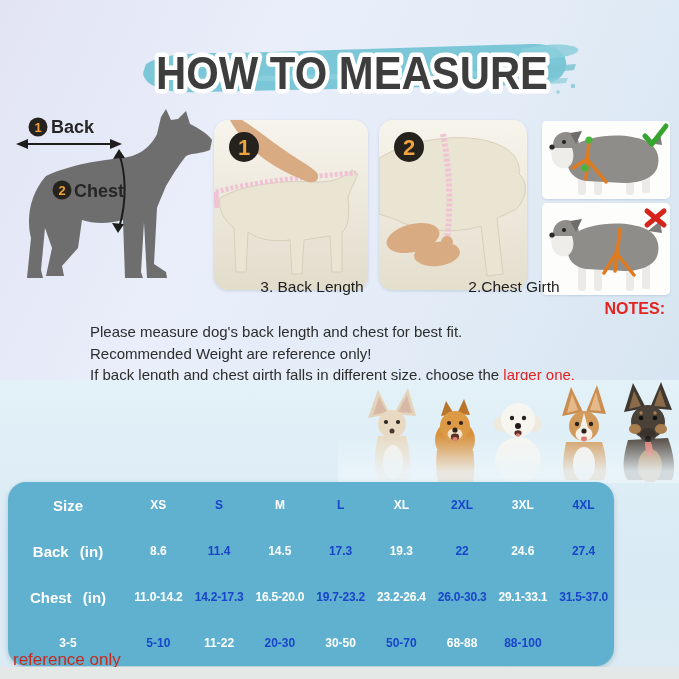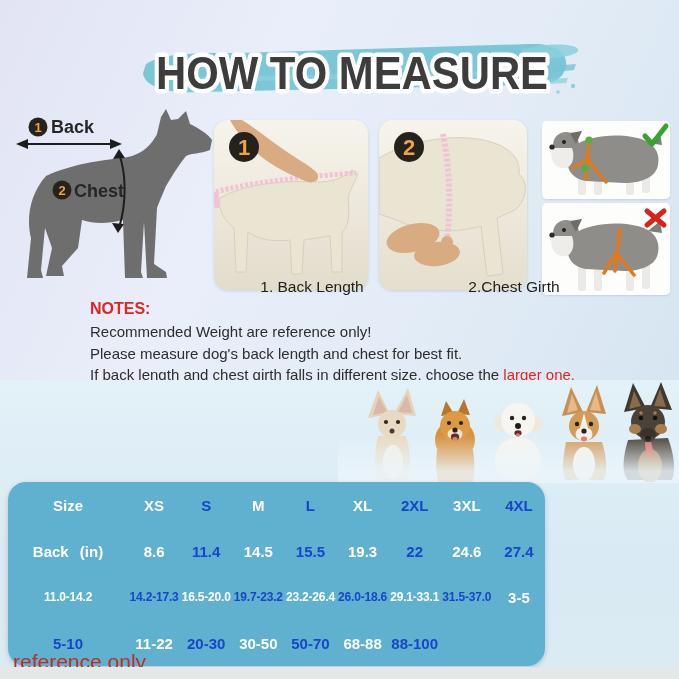--- a/index.html
+++ b/index.html
@@ -11,38 +11,38 @@
   .abs{position:absolute;}
   
   #title-wrap{left:130px;top:28px;width:450px;height:82px;}
   
   .photo-panel{border-radius:14px;overflow:hidden;box-shadow:0 1px 3px rgba(60,80,110,.18);}
   .snap{border-radius:5px;overflow:hidden;box-shadow:0 1px 2px rgba(60,80,110,.15);background:#fdfdfc;}
   
   .caption{font-size:15.5px;line-height:21px;color:#1e1e1e;text-align:center;}
   
   #notes{left:90px;top:300px;width:575px;}
-  #notes .heading{color:#e32420;font-weight:bold;font-size:16px;margin-bottom:3px;}
+  #notes .heading{color:#e32420;font-weight:bold;font-size:16px;margin-bottom:3px;text-align:right;}
   #notes .nline{font-size:15px;line-height:21.5px;color:#2d2d2d;}
   #notes .hl{color:#e32420;}
   
   #lower{left:0;top:380px;width:679px;height:299px;background:linear-gradient(#e3f1f8,#d9eaf4 60%,#dcebf3);}
   #mist{left:338px;top:55px;width:341px;height:48px;background:linear-gradient(rgba(235,245,250,0),rgba(235,245,250,.85) 75%);}
   #bottom-strip{left:0;top:287px;width:679px;height:12px;background:#e4e9e7;}
   
   #size-table{
-    left:8px;top:102px;width:537px;height:184px;background:#60b1cf;border-radius:18px;
+    left:8px;top:102px;width:606px;height:184px;background:#60b1cf;border-radius:18px;
     display:grid;grid-template-columns:120px repeat(8,1fr);grid-template-rows:repeat(4,1fr);
     align-items:center;box-shadow:0 2px 5px rgba(40,80,110,.25);
   }
-  #size-table .cell{text-align:center;font-weight:bold;color:#ffffff;font-size:15px;}
+  #size-table .cell{text-align:center;font-weight:bold;color:#ffffff;font-size:12px;}
   #size-table .cell.b{color:#1845c9;}
   #size-table .cell.lbl{font-size:15px;word-spacing:7px;}
   #size-table .cell.sm{font-size:12px;letter-spacing:-0.2px;}
-  #ref-note{left:13px;top:270px;color:#c52a20;font-size:21px;}
+  #ref-note{left:13px;top:270px;color:#c52a20;font-size:17px;}
 </style>
 </head>
 <body>
 
 <div id="stage">
 
   <div class="abs" id="title-wrap">
     <svg width="450" height="82" viewBox="0 0 450 82">
       <path d="M16,36 C36,22 80,26 140,24 L400,16 C424,15 438,24 436,38 C434,52 420,58 396,57 L70,64 C36,66 14,58 13,45 Z" fill="#7cc7d7"></path>
       <path d="M390,22 C418,14 444,16 448,21 C450,26 436,30 410,31 Z" fill="#8ccfdc" opacity="0.85"></path>
@@ -179,30 +179,30 @@
         <path d="M74,50 L62,70"></path>
       </g>
       <g stroke="#d6231b" stroke-width="5" stroke-linecap="round">
         <path d="M105,8 L122,22"></path>
         <path d="M122,8 L105,22"></path>
       </g>
     </svg>
   </div>
 
   <div class="abs caption" style="left:212px;top:276px;width:200px;">
-    <div>1. Back Length</div>
+    <div>3. Back Length</div>
   </div>
   <div class="abs caption" style="left:404px;top:276px;width:220px;">
     <div>2.Chest Girth</div>
   </div>
 
   <div class="abs" id="notes">
     <div class="heading">NOTES:</div>
+    <div class="nline">Please measure dog's back length and chest for best fit.</div>
     <div class="nline">Recommended Weight are reference only!</div>
-    <div class="nline">Please measure dog's back length and chest for best fit.</div>
     <div class="nline"><span>If back length and chest girth falls in different size, choose the </span><span class="hl">larger one.</span></div>
   </div>
 
   <div class="abs" id="lower">
 
     <div class="abs" style="left:348px;top:2px;width:331px;height:100px;">
       <svg width="331" height="100" viewBox="0 0 331 100">
         <g transform="translate(20,2)">
           <polygon points="0,34 10,6 22,30" fill="#e3d3ba"></polygon>
             <polygon points="26,30 40,4 48,32" fill="#e3d3ba"></polygon>
@@ -284,32 +284,33 @@
       <div class="cell b">L</div>
       <div class="cell">XL</div>
       <div class="cell b">2XL</div>
       <div class="cell">3XL</div>
       <div class="cell b">4XL</div>
 
       <div class="cell lbl">Back (in)</div>
       <div class="cell">8.6</div>
       <div class="cell b">11.4</div>
       <div class="cell">14.5</div>
-      <div class="cell b">15.5</div>
+      <div class="cell b">17.3</div>
       <div class="cell">19.3</div>
       <div class="cell b">22</div>
       <div class="cell">24.6</div>
       <div class="cell b">27.4</div>
 
+      <div class="cell lbl">Chest (in)</div>
       <div class="cell sm">11.0-14.2</div>
       <div class="cell sm b">14.2-17.3</div>
       <div class="cell sm">16.5-20.0</div>
       <div class="cell sm b">19.7-23.2</div>
       <div class="cell sm">23.2-26.4</div>
-      <div class="cell sm b">26.0-18.6</div>
+      <div class="cell sm b">26.0-30.3</div>
       <div class="cell sm">29.1-33.1</div>
       <div class="cell sm b">31.5-37.0</div>
 
       <div class="cell">3-5</div>
       <div class="cell b">5-10</div>
       <div class="cell">11-22</div>
       <div class="cell b">20-30</div>
       <div class="cell">30-50</div>
       <div class="cell b">50-70</div>
       <div class="cell">68-88</div>

